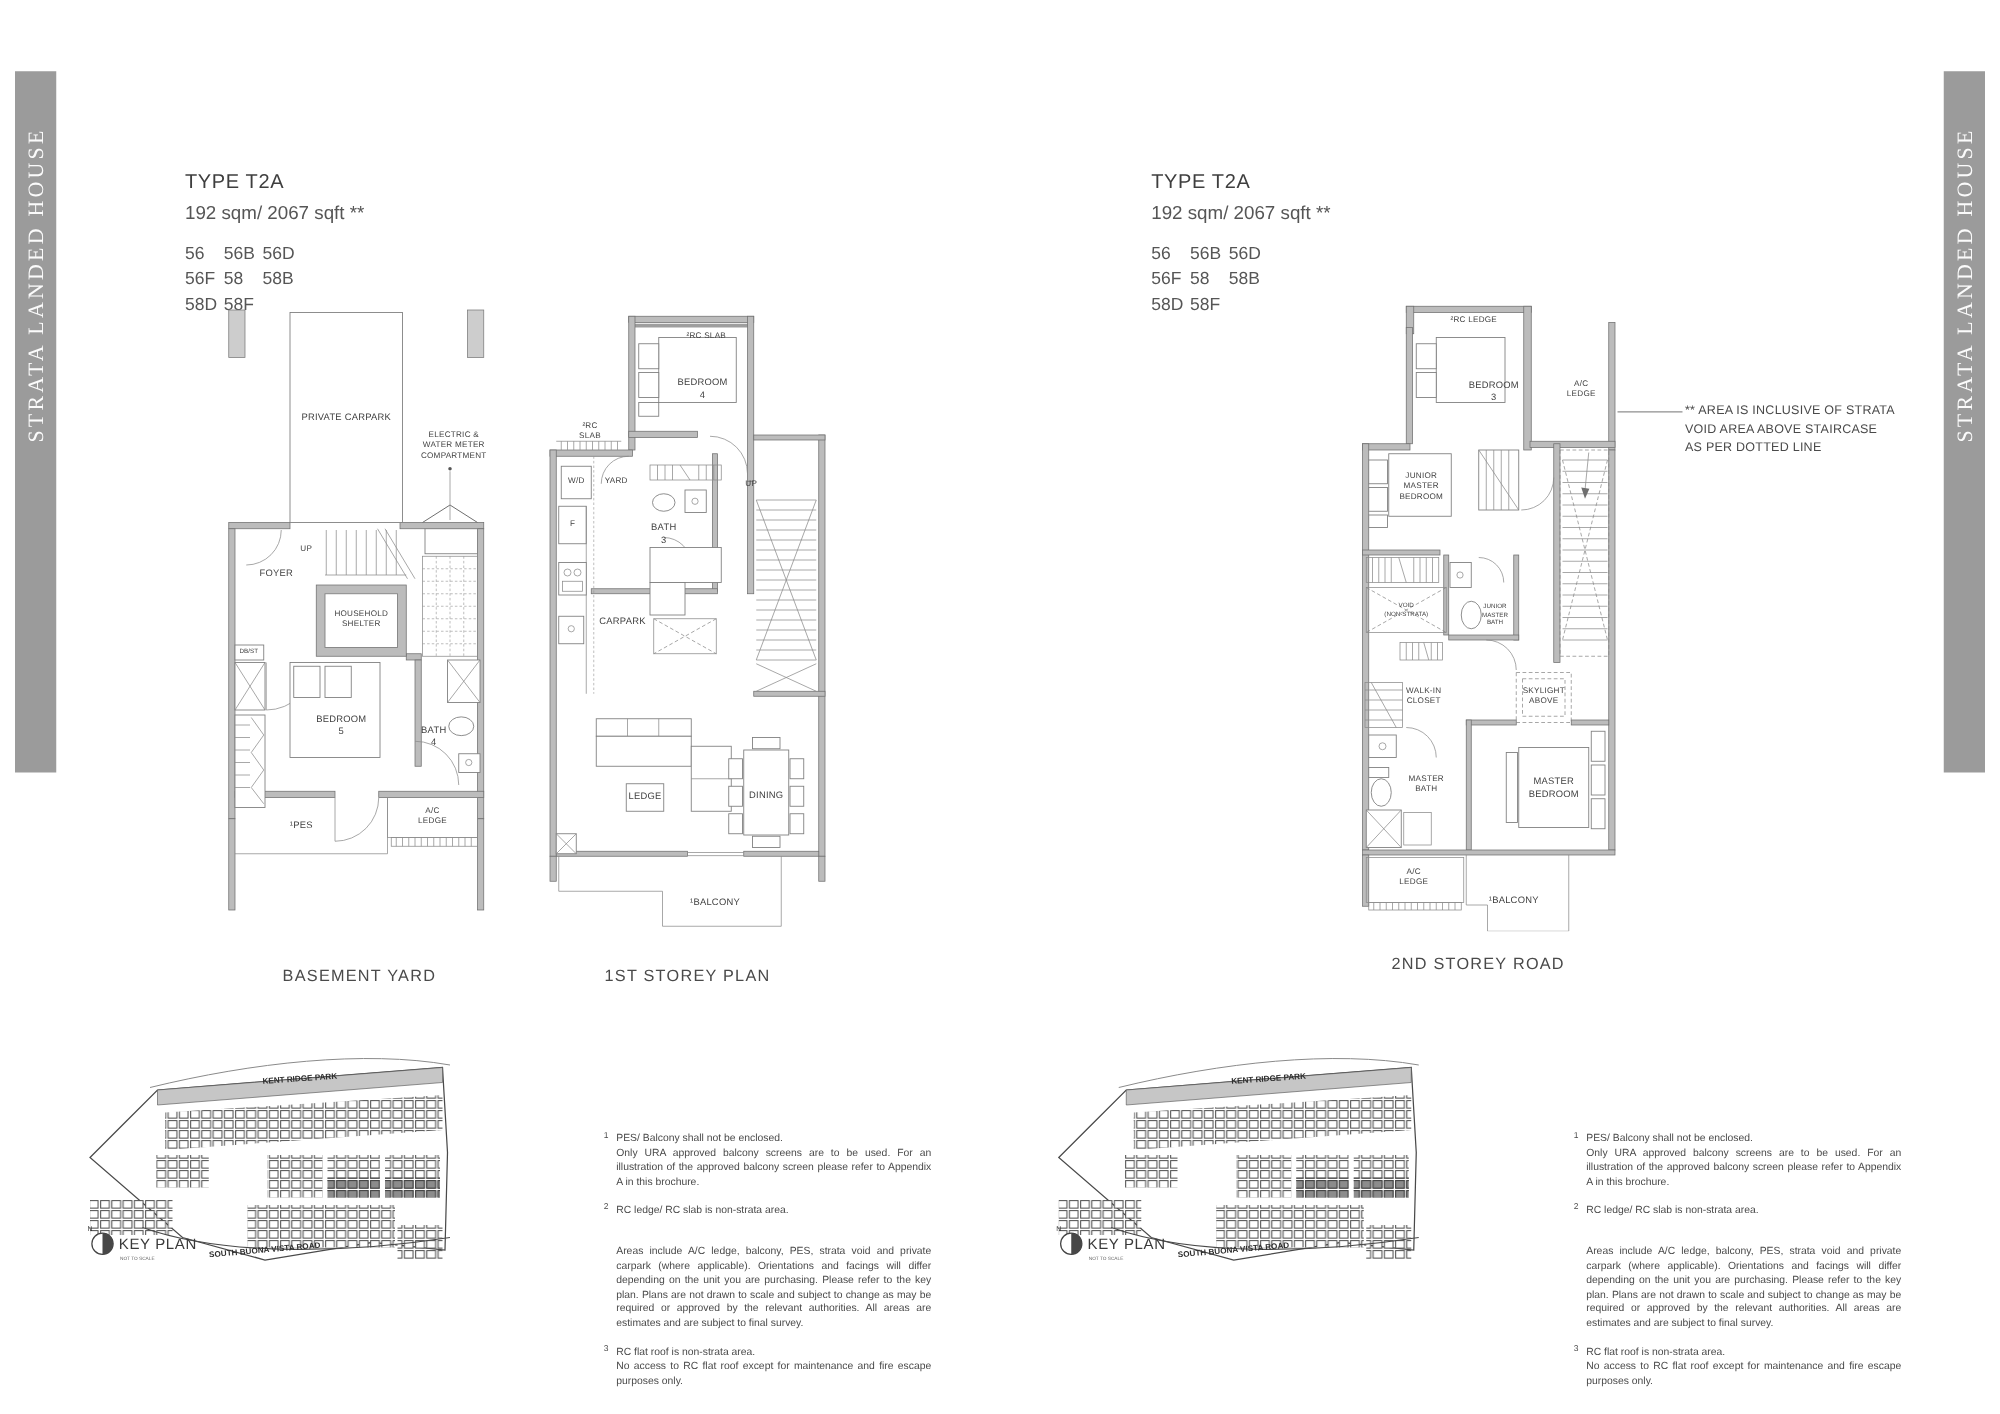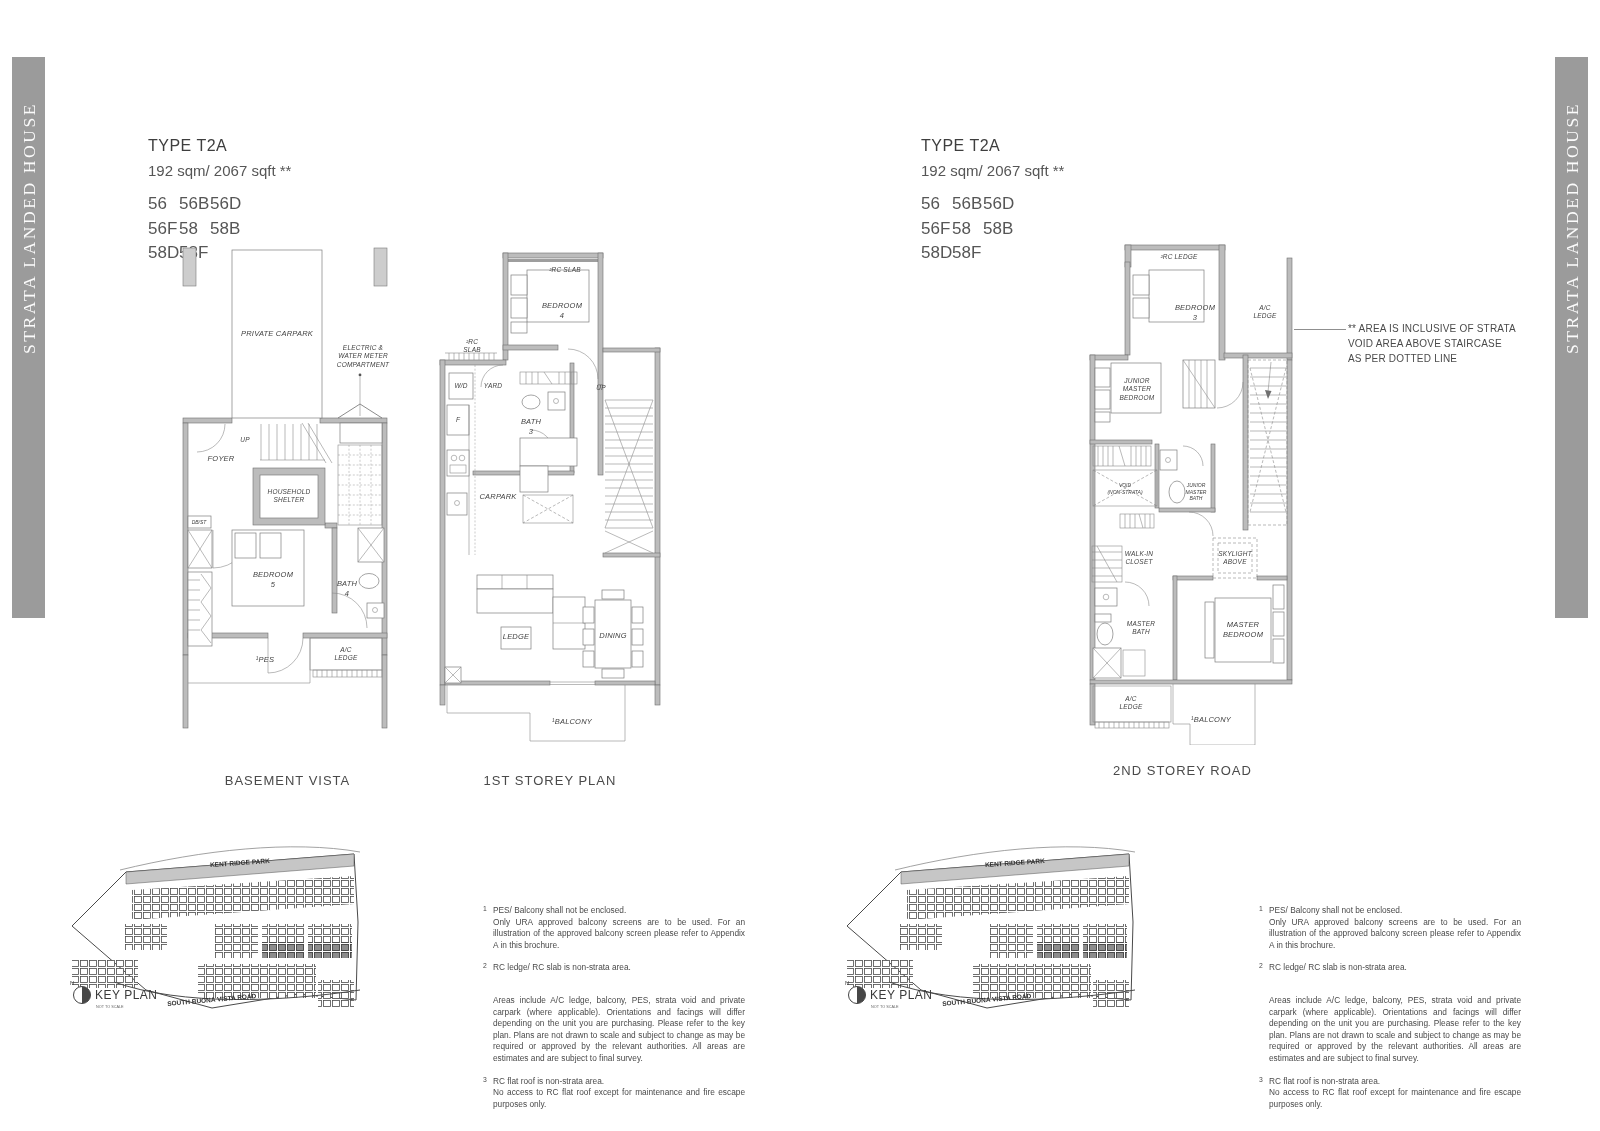--- a/index.html
+++ b/index.html
@@ -15,28 +15,28 @@
     position:absolute;left:50%;top:171px;transform:translate(-50%,-50%) rotate(-90deg);
     font-family:"Liberation Serif",serif;font-size:17.5px;letter-spacing:2.6px;
     color:#fbfbfb;white-space:nowrap;
   }
   
   .header{position:absolute;width:300px}
   .header--left{left:148px;top:137px}
   .header--right{left:921px;top:137px}
   .header__title{font-size:16px;color:#3e3e3e;letter-spacing:.5px}
   .header__area{margin-top:7px;font-size:15px;color:#565656}
-  .header__units{margin-top:13px;display:grid;grid-template-columns:31px 31px 31px;font-size:17px;color:#565656;line-height:1.45;width:100px}
+  .header__units{margin-top:13px;display:grid;grid-template-columns:31px 31px 31px;font-size:14px;color:#565656;line-height:1.45;width:100px}
   
   .plan{position:absolute}
   .plan svg{display:block}
   .plan-label{
     position:absolute;transform:translate(-50%,-50%);
     font-size:7.5px;line-height:1.3;color:#3f3f3f;text-align:center;
-    white-space:pre-line;letter-spacing:.2px;font-style:italic;
+    white-space:pre-line;letter-spacing:.2px;
   }
   .plan-label--small{font-size:6.5px}
   .plan-label--tiny{font-size:5px;letter-spacing:0}
   .plan--basement{left:175px;top:240px;width:225px;height:500px}
   .plan--first{left:435px;top:245px;width:230px;height:500px}
   .plan--second{left:1065px;top:240px;width:235px;height:505px}
   .plan-caption{position:absolute;text-align:center;font-size:13px;letter-spacing:1px;color:#4a4a4a}
   .plan-caption--basement{left:175px;top:773px;width:225px}
   .plan-caption--first{left:435px;top:773px;width:230px}
   .plan-caption--second{left:1065px;top:763px;width:235px}
@@ -174,25 +174,25 @@
 COMPARTMENT</div>
   <div class="plan-label plan-label--small" style="left:70px;top:200px">UP</div>
   <div class="plan-label" style="left:46px;top:219px">FOYER</div>
   <div class="plan-label plan-label--small" style="left:114px;top:256px">HOUSEHOLD
 SHELTER</div>
   <div class="plan-label plan-label--tiny" style="left:24px;top:282px">DB/ST</div>
   <div class="plan-label" style="left:98px;top:340px">BEDROOM
 5</div>
   <div class="plan-label" style="left:172px;top:349px">BATH
 4</div>
-  <div class="plan-label" style="left:90px;top:420px">¹PES</div>
+  <div class="plan-label" style="left:66px;top:420px">¹PES</div>
   <div class="plan-label plan-label--small" style="left:171px;top:414px">A/C
 LEDGE</div>
 </div>
-<div class="plan-caption plan-caption--basement">BASEMENT VISTA</div>
+<div class="plan-caption plan-caption--basement">BASEMENT YARD</div>
 
 <div class="plan plan--first">
   <svg viewBox="0 0 230 500" width="230" height="500">
     <g>
       <rect class="w" x="68" y="8" width="100" height="5"></rect>
       <rect x="72" y="14" width="92" height="3" fill="#9e9e9e"></rect>
       <rect class="w" x="68" y="8" width="5" height="107"></rect>
       <rect class="w" x="163" y="8" width="5" height="132"></rect>
       <rect class="w" x="5" y="115" width="66" height="5"></rect>
       <rect class="w" x="5" y="115" width="5" height="325"></rect>

